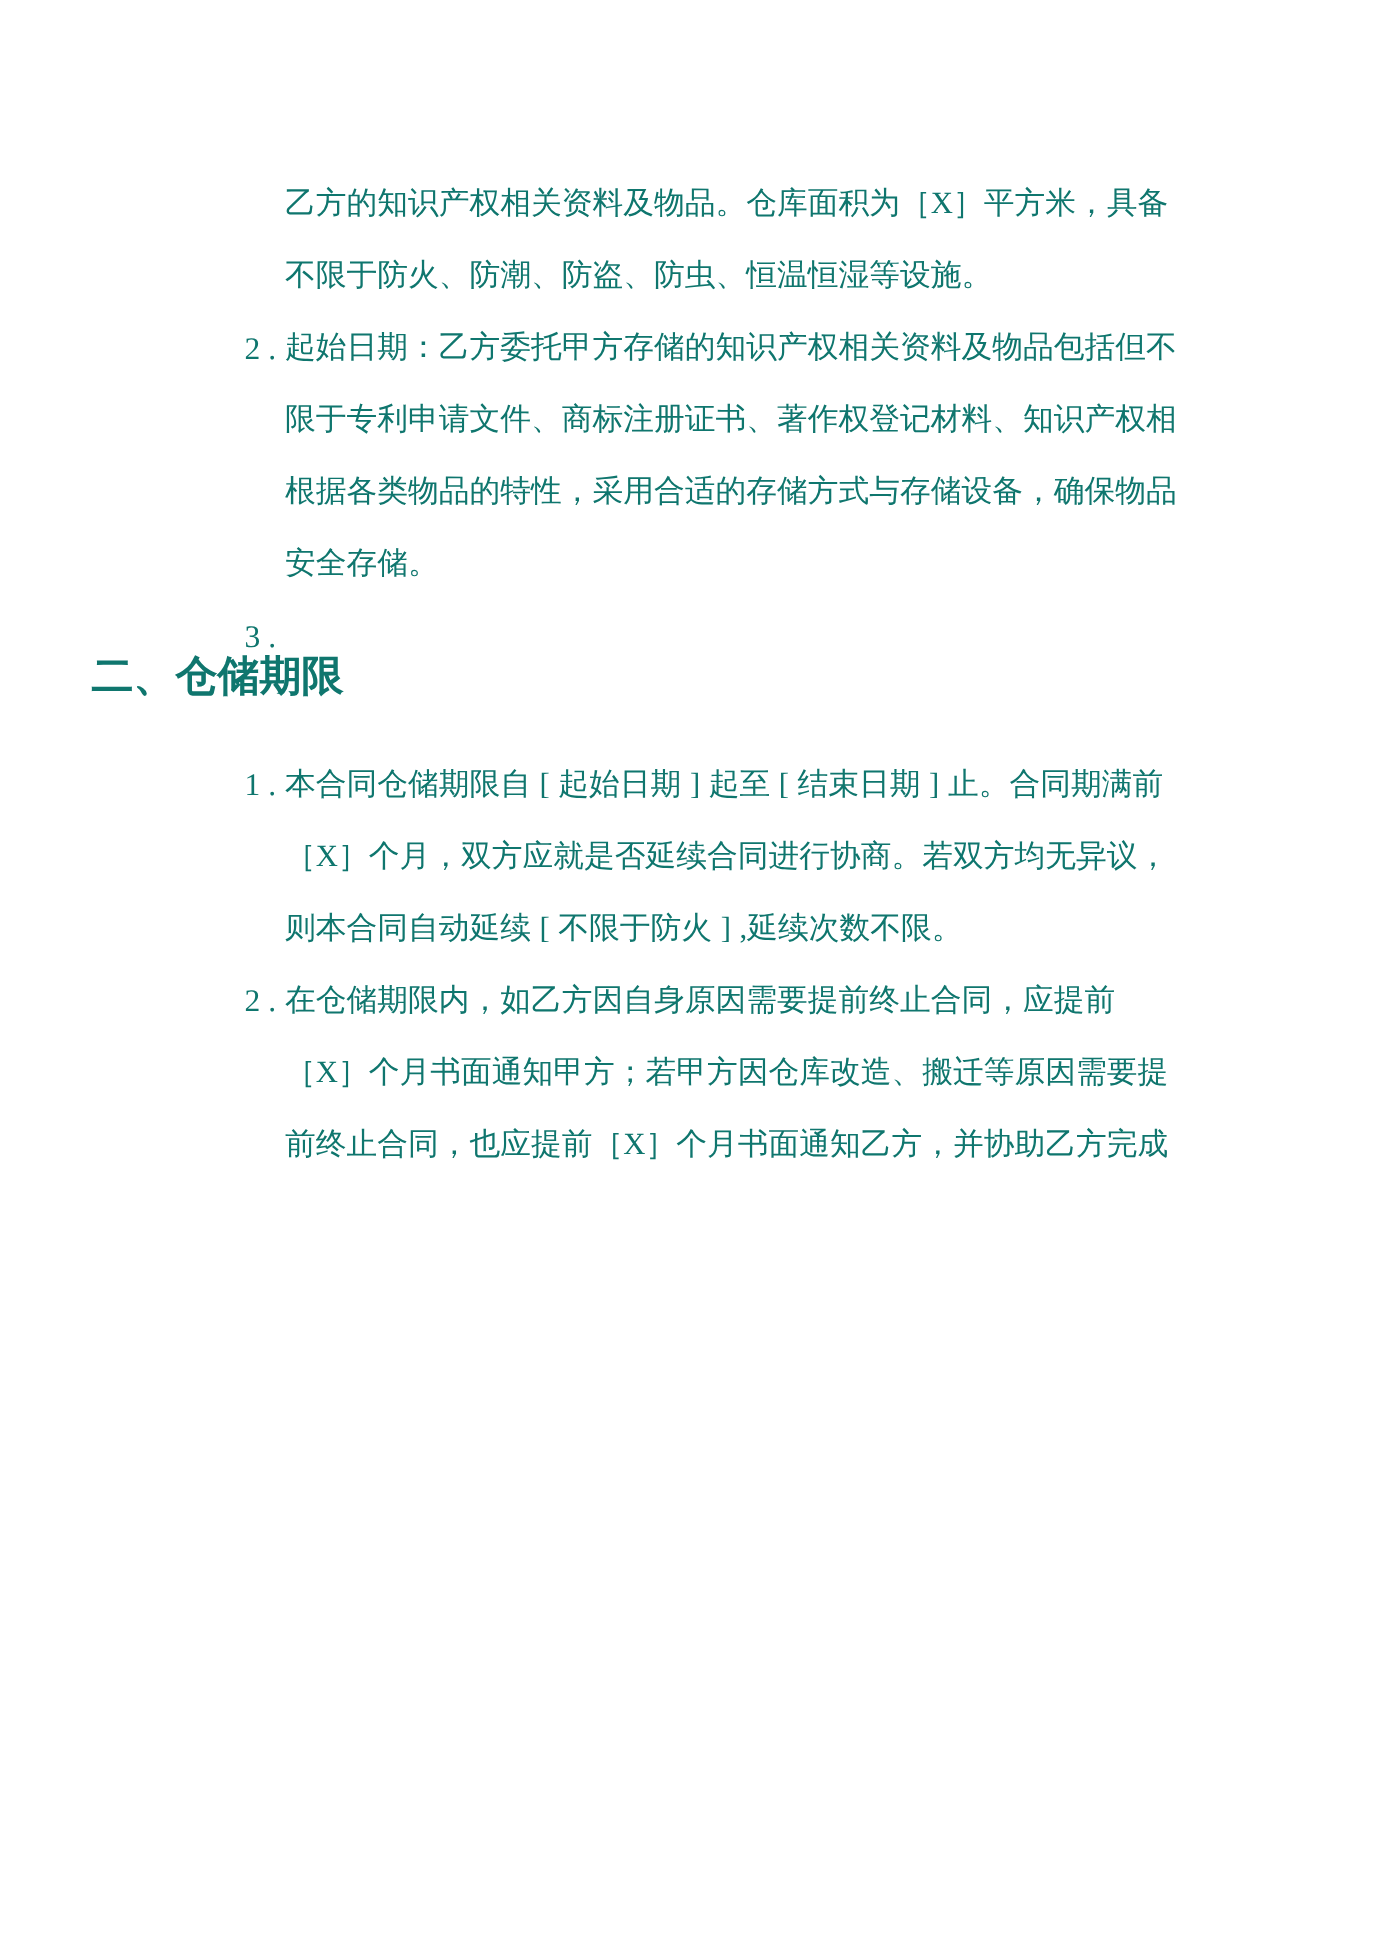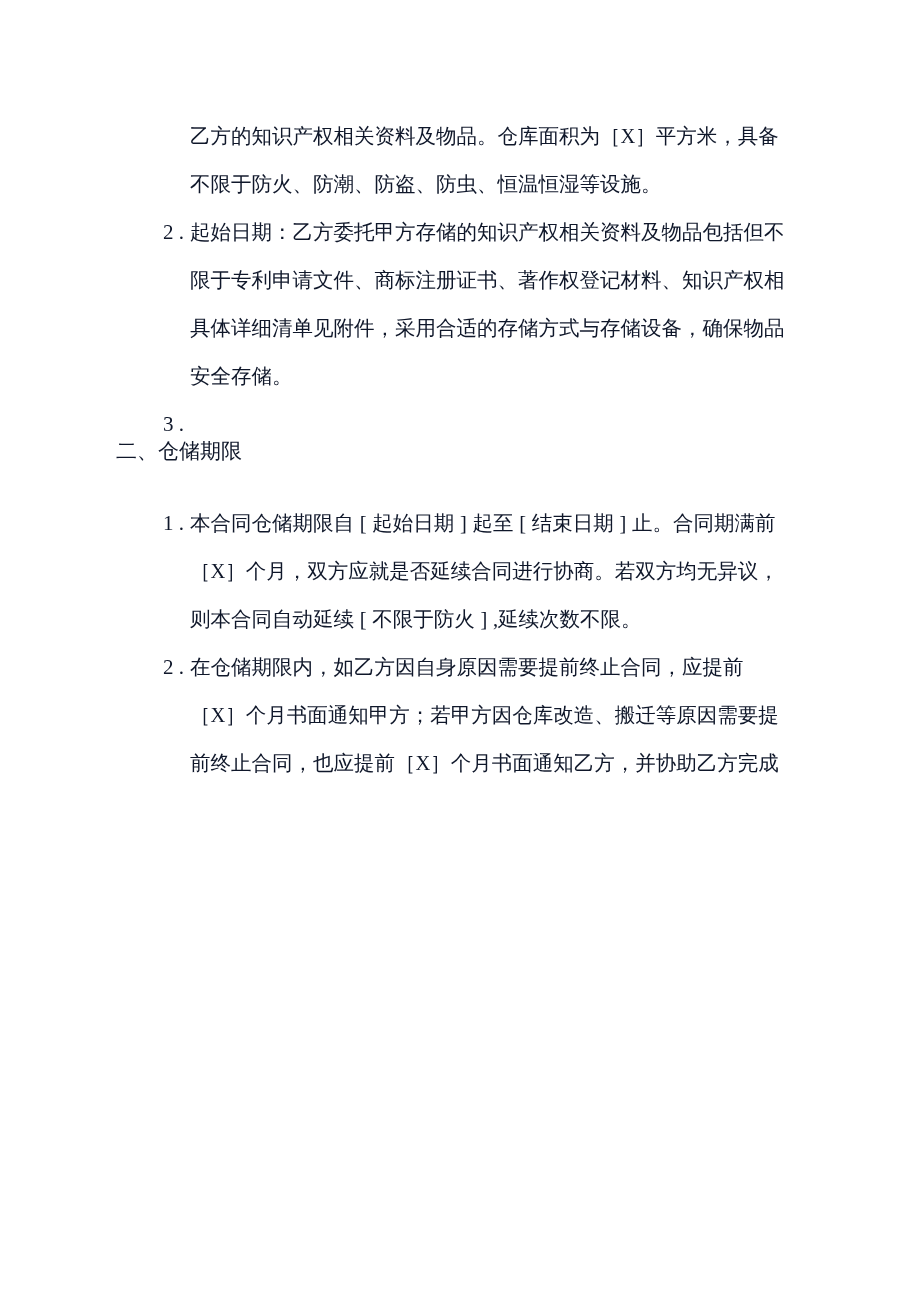--- a/index.html
+++ b/index.html
@@ -1,21 +1,21 @@
 <!DOCTYPE html>
 <html><head>
 <meta charset="utf-8">
 <style>
   html, body { margin: 0; padding: 0; background: #ffffff; }
   .page {
     position: relative;
     width: 920px;
     height: 1301px;
     background: #ffffff;
-    color: #0f172a;
+    color: #0f766e;
     font-family: "Liberation Sans", sans-serif;
     overflow: hidden;
   }
   .content {
     position: absolute;
     top: 112px;
     left: 0;
     width: 920px;
   }
   .para, .lines {
@@ -39,44 +39,44 @@
     left: 163px;
     top: 0;
     height: 48px;
     line-height: 48px;
     font-size: 21px;
     font-family: "Liberation Serif", serif;
     white-space: pre;
   }
   .lat { font-family: "Liberation Serif", serif; }
   .heading {
-    margin: 27px 0 24px 116px;
+    margin: 27px 0 24px 61px;
     height: 48px;
     line-height: 48px;
-    font-size: 21px;
-    font-weight: 400;
+    font-size: 28px;
+    font-weight: 700;
   }
 </style>
 </head>
 <body>
 
 <div class="page">
   <div class="content">
 
     <div class="para">
         <div class="line fill"><span>乙方的知识产权相关资料及物品。仓库面积为［</span><span class="lat">X</span><span>］平方米，具备</span></div>
         <div class="line"><span>不限于防火、防潮、防盗、防虫、恒温恒湿等设施。</span></div>
       </div>
 
     <div class="item">
       <span class="num">2 .</span>
       <div class="lines">
           <div class="line fill"><span>起始日期：乙方委托甲方存储的知识产权相关资料及物品包括但不</span></div>
           <div class="line fill"><span>限于专利申请文件、商标注册证书、著作权登记材料、知识产权相</span></div>
-          <div class="line fill"><span>具体详细清单见附件，采用合适的存储方式与存储设备，确保物品</span></div>
+          <div class="line fill"><span>根据各类物品的特性，采用合适的存储方式与存储设备，确保物品</span></div>
           <div class="line"><span>安全存储。</span></div>
         </div>
     </div>
 
     <div class="item">
       <span class="num">3 .</span>
     </div>
 
     <div class="heading">二、仓储期限</div>
 

